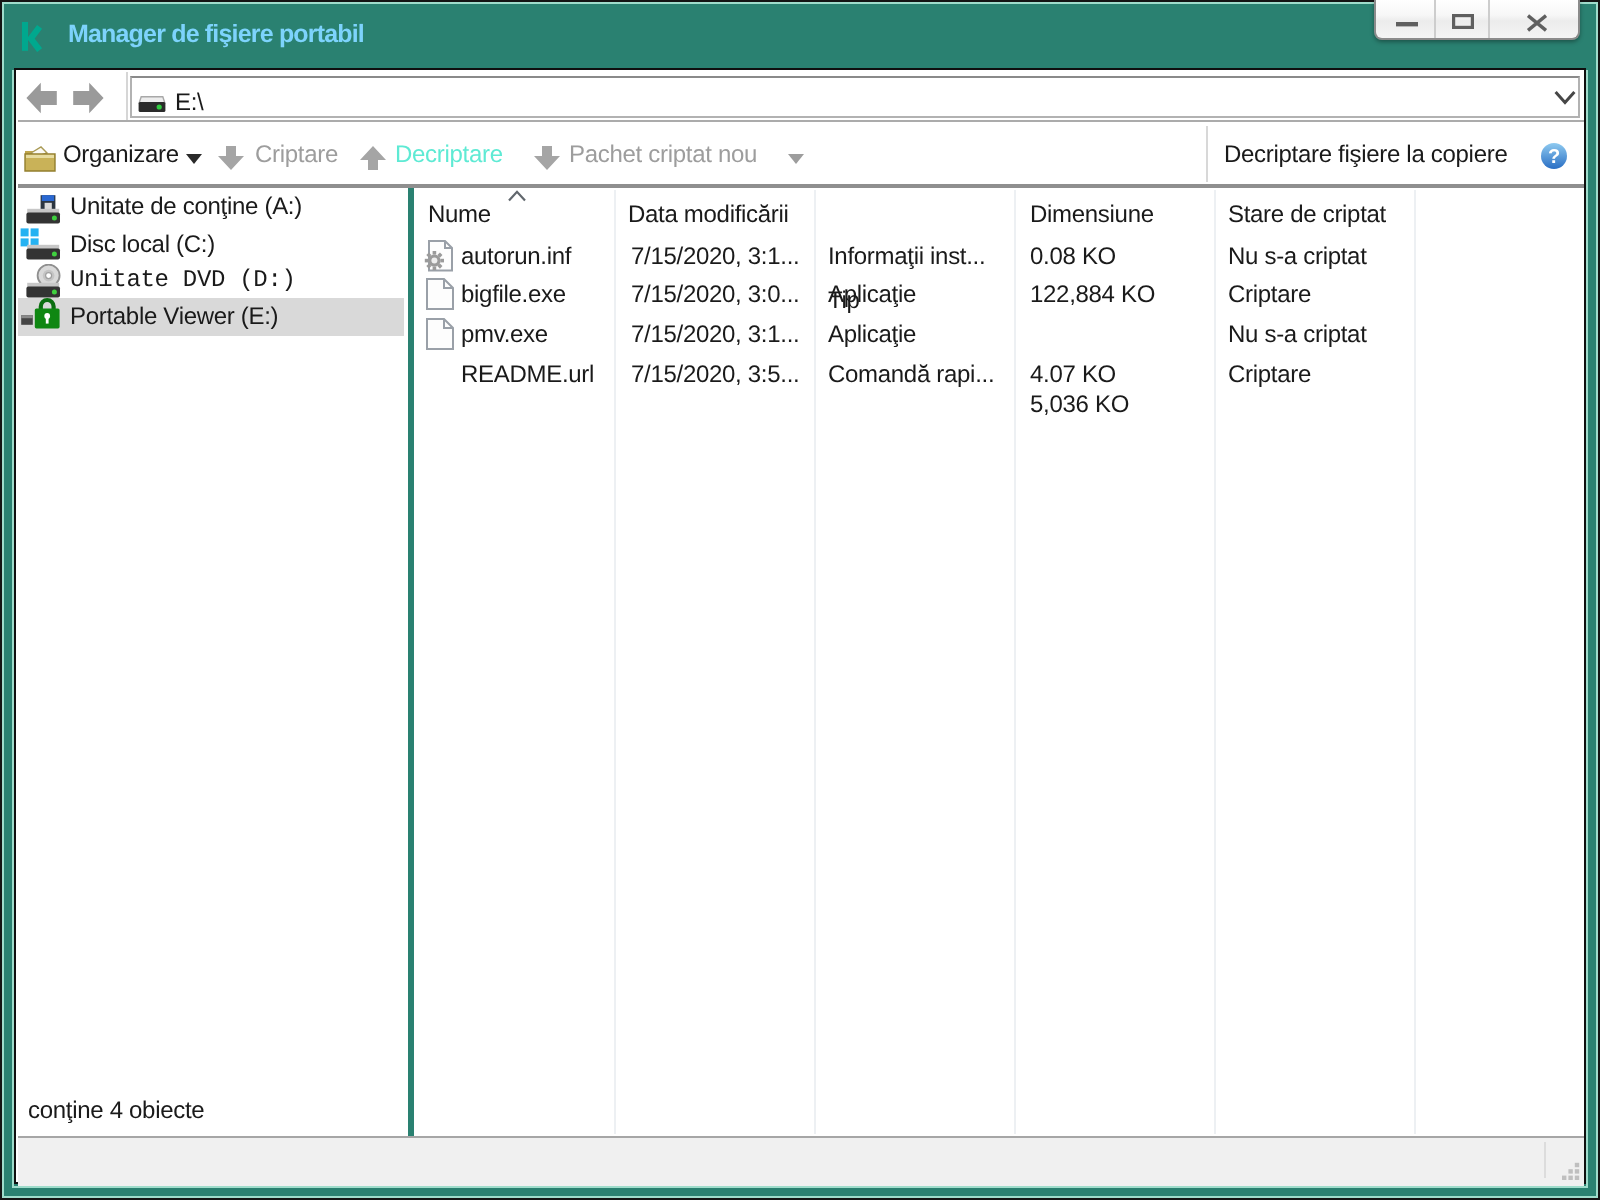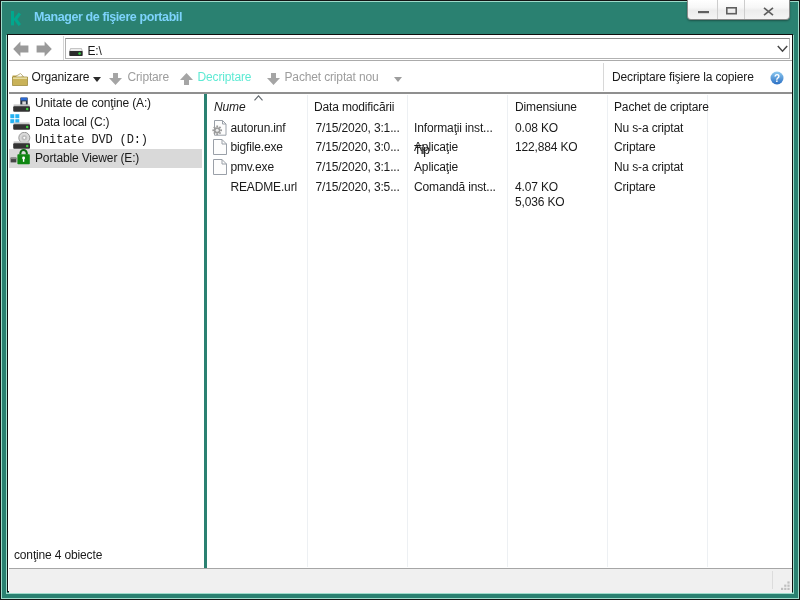--- a/index.html
+++ b/index.html
@@ -109,21 +109,21 @@
   <text x="7" y="10.6" font-family="Liberation Sans" font-size="10" font-weight="bold" fill="#fff" text-anchor="middle">?</text>
 </svg>
 
 <div class="abs" style="left:204px;top:93.5px;width:2.5px;height:474px;background:#2a8171;"></div>
 
 <div class="abs" style="left:8.5px;top:567.5px;width:783px;height:1px;background:#a6a6a6;"></div>
 
 <div class="abs" style="left:8.5px;top:149.4px;width:193px;height:18.4px;background:#d9d9d9;"></div>
 
 <div class="txt vc" style="left:35px;top:94px;height:18.4px;">Unitate de conţine (A:)</div>
-<div class="txt vc" style="left:35px;top:112.4px;height:18.4px;">Data local (C:)</div>
+<div class="txt vc" style="left:35px;top:112.4px;height:18.4px;">Disc local (C:)</div>
 <div class="txt vc" style="left:35px;top:131px;height:18.4px;font-family:Liberation Mono, monospace;">Unitate DVD (D:)</div>
 <div class="txt vc" style="left:35px;top:149.2px;height:18.4px;">Portable Viewer (E:)</div>
 
 <svg class="abs" style="left:10px;top:95px;" width="21" height="18" viewBox="0 0 21 18">
   <rect x="10.3" y="2.6" width="7.4" height="7.6" fill="#2b3540"></rect>
   <rect x="10.9" y="2.6" width="6.2" height="2.9" fill="#2a68d2"></rect>
   <rect x="12.3" y="6.4" width="3.6" height="3.2" fill="#dadada"></rect>
   <rect x="3.6" y="9.4" width="16" height="2.8" fill="#c7c7c7"></rect>
   <rect x="3.2" y="11.2" width="16.8" height="5.6" rx="1" fill="#333333"></rect>
   <circle cx="17.2" cy="14" r="1.25" fill="#3fd13f"></circle>
@@ -156,25 +156,25 @@
 
 <div class="abs" style="left:306.5px;top:95px;width:1px;height:472px;background:#edf0f3;"></div>
 <div class="abs" style="left:406.5px;top:95px;width:1px;height:472px;background:#edf0f3;"></div>
 <div class="abs" style="left:506.5px;top:95px;width:1px;height:472px;background:#edf0f3;"></div>
 <div class="abs" style="left:606.5px;top:95px;width:1px;height:472px;background:#edf0f3;"></div>
 <div class="abs" style="left:706.5px;top:95px;width:1px;height:472px;background:#edf0f3;"></div>
 
 <svg class="abs" style="left:254px;top:94.5px;" width="9" height="6" viewBox="0 0 9 6">
     <path d="M0.5 5.3 L4.5 0.9 L8.5 5.3" fill="none" stroke="#61676d" stroke-width="1.1"></path>
   </svg>
-<div class="txt vc" style="left:214px;top:98px;height:17px;font-style:italic;">Nume</div>
+<div class="txt vc" style="left:214px;top:98px;height:17px;">Nume</div>
 <div class="txt vc" style="left:314px;top:98px;height:17px;">Data modificării</div>
 <div class="txt vc" style="left:414px;top:98px;height:17px;margin-top:43px;">Tip</div>
 <div class="txt vc" style="left:515px;top:98px;height:17px;">Dimensiune</div>
-<div class="txt vc" style="left:614px;top:98px;height:17px;">Pachet de criptare</div>
+<div class="txt vc" style="left:614px;top:98px;height:17px;">Stare de criptat</div>
 
 <svg class="abs" style="left:212px;top:119.7px;" width="16" height="16" viewBox="0 0 16 16">
   <path d="M2.5 0.5 H10.5 L14 4 V15.2 H2.5 Z" fill="#fdfdfd" stroke="#9aa0a8" stroke-width="1"></path>
   <path d="M10.5 0.5 V4 H14" fill="none" stroke="#9aa0a8" stroke-width="1"></path>
   <g fill="#9b9b9b">
       <rect x="8.20" y="9.40" width="1.8" height="1.8" transform="rotate(0 9.10 10.30)"></rect>
       <rect x="7.06" y="12.16" width="1.8" height="1.8" transform="rotate(45 7.96 13.06)"></rect>
       <rect x="4.30" y="13.30" width="1.8" height="1.8" transform="rotate(90 5.20 14.20)"></rect>
       <rect x="1.54" y="12.16" width="1.8" height="1.8" transform="rotate(135 2.44 13.06)"></rect>
       <rect x="0.40" y="9.40" width="1.8" height="1.8" transform="rotate(180 1.30 10.30)"></rect>
@@ -207,21 +207,21 @@
 <div class="txt vc" style="left:614px;top:137.6px;height:19.6px;">Criptare</div>
 
 <div class="txt vc" style="left:230.5px;top:157.2px;height:19.6px;">pmv.exe</div>
 <div class="txt vc" style="left:315.5px;top:157.2px;height:19.6px;">7/15/2020, 3:1...</div>
 <div class="txt vc" style="left:414px;top:157.2px;height:19.6px;">Aplicaţie</div>
 <div class="txt vc" style="left:515px;top:157.2px;height:19.6px;margin-top:35px;">5,036 KO</div>
 <div class="txt vc" style="left:614px;top:157.2px;height:19.6px;">Nu s-a criptat</div>
 
 <div class="txt vc" style="left:230.5px;top:176.8px;height:19.6px;">README.url</div>
 <div class="txt vc" style="left:315.5px;top:176.8px;height:19.6px;">7/15/2020, 3:5...</div>
-<div class="txt vc" style="left:414px;top:176.8px;height:19.6px;">Comandă inst...</div>
+<div class="txt vc" style="left:414px;top:176.8px;height:19.6px;">Comandă rapi...</div>
 <div class="txt vc" style="left:515px;top:176.8px;height:19.6px;">4.07 KO</div>
 <div class="txt vc" style="left:614px;top:176.8px;height:19.6px;">Criptare</div>
 
 <div class="abs" style="left:8.5px;top:568.5px;width:783px;height:24px;background:#f0f0f0;"></div>
 <div class="txt vc" style="left:14px;top:543px;height:23px;">conţine 4 obiecte</div>
 <div class="abs" style="left:771.5px;top:571px;width:1px;height:18px;background:#dcdcdc;"></div>
 <svg class="abs" style="left:781px;top:581px;" width="10" height="10" viewBox="0 0 10 10">
   <g fill="#bfbfbf">
       <rect x="6.4" y="0.4" width="2.2" height="2.2"></rect>
       <rect x="3.2" y="3.6" width="2.2" height="2.2"></rect>

